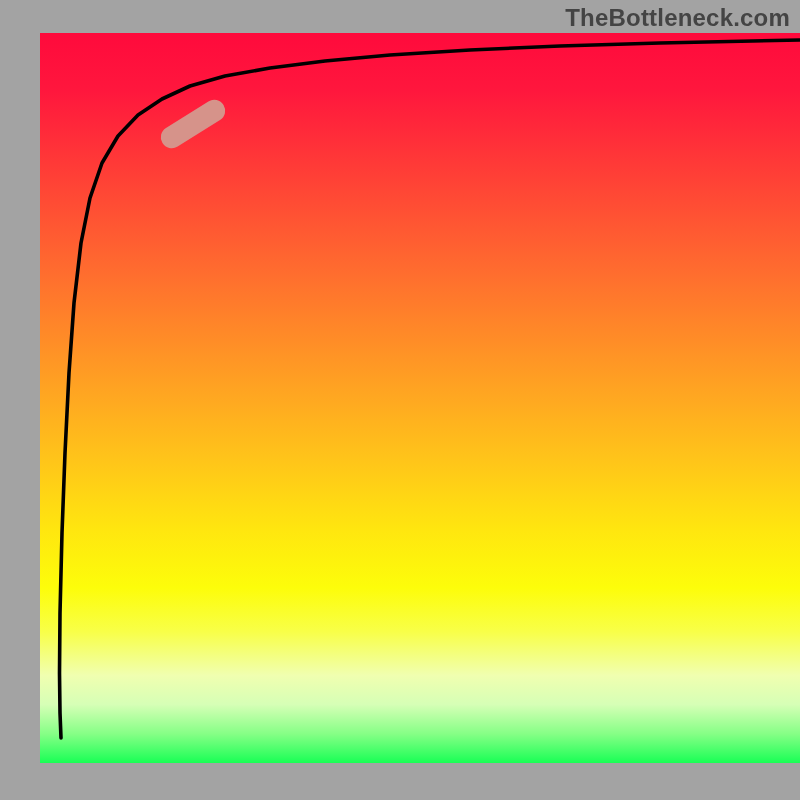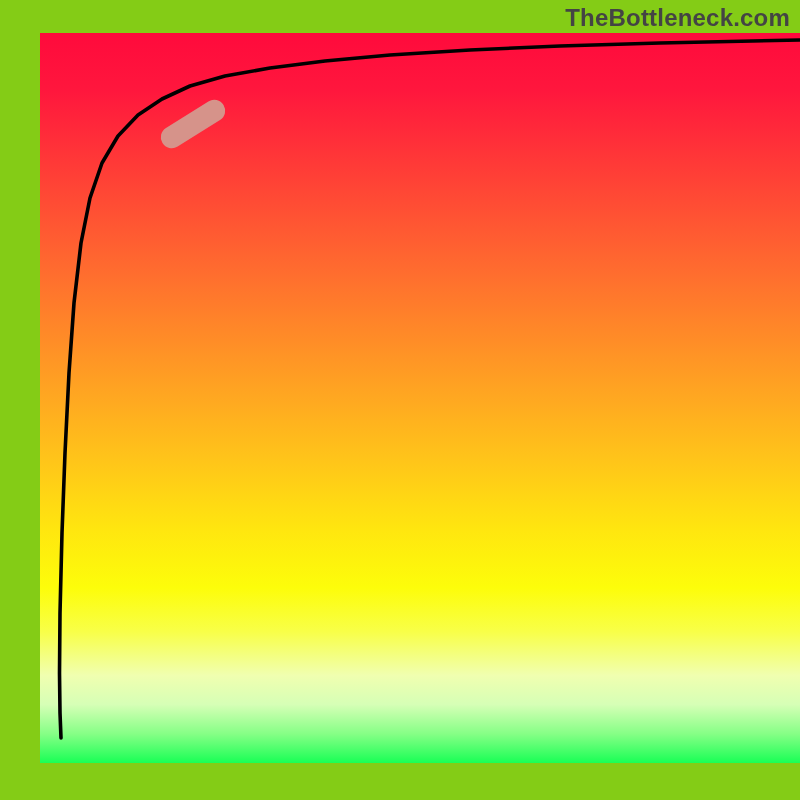--- a/index.html
+++ b/index.html
@@ -8,21 +8,21 @@
     width: 800px;
     height: 800px;
     overflow: hidden;
     background: #000;
     font-family: Arial, Helvetica, sans-serif;
   }
   .stage {
     position: relative;
     width: 800px;
     height: 800px;
-    background: #84cc16;
+    background: #a3a3a3;
   }
   .watermark {
     position: absolute;
     top: 4px;
     right: 10px;
     color: #444;
     font-size: 24px;
     font-weight: 600;
     letter-spacing: 0.2px;
     z-index: 5;

